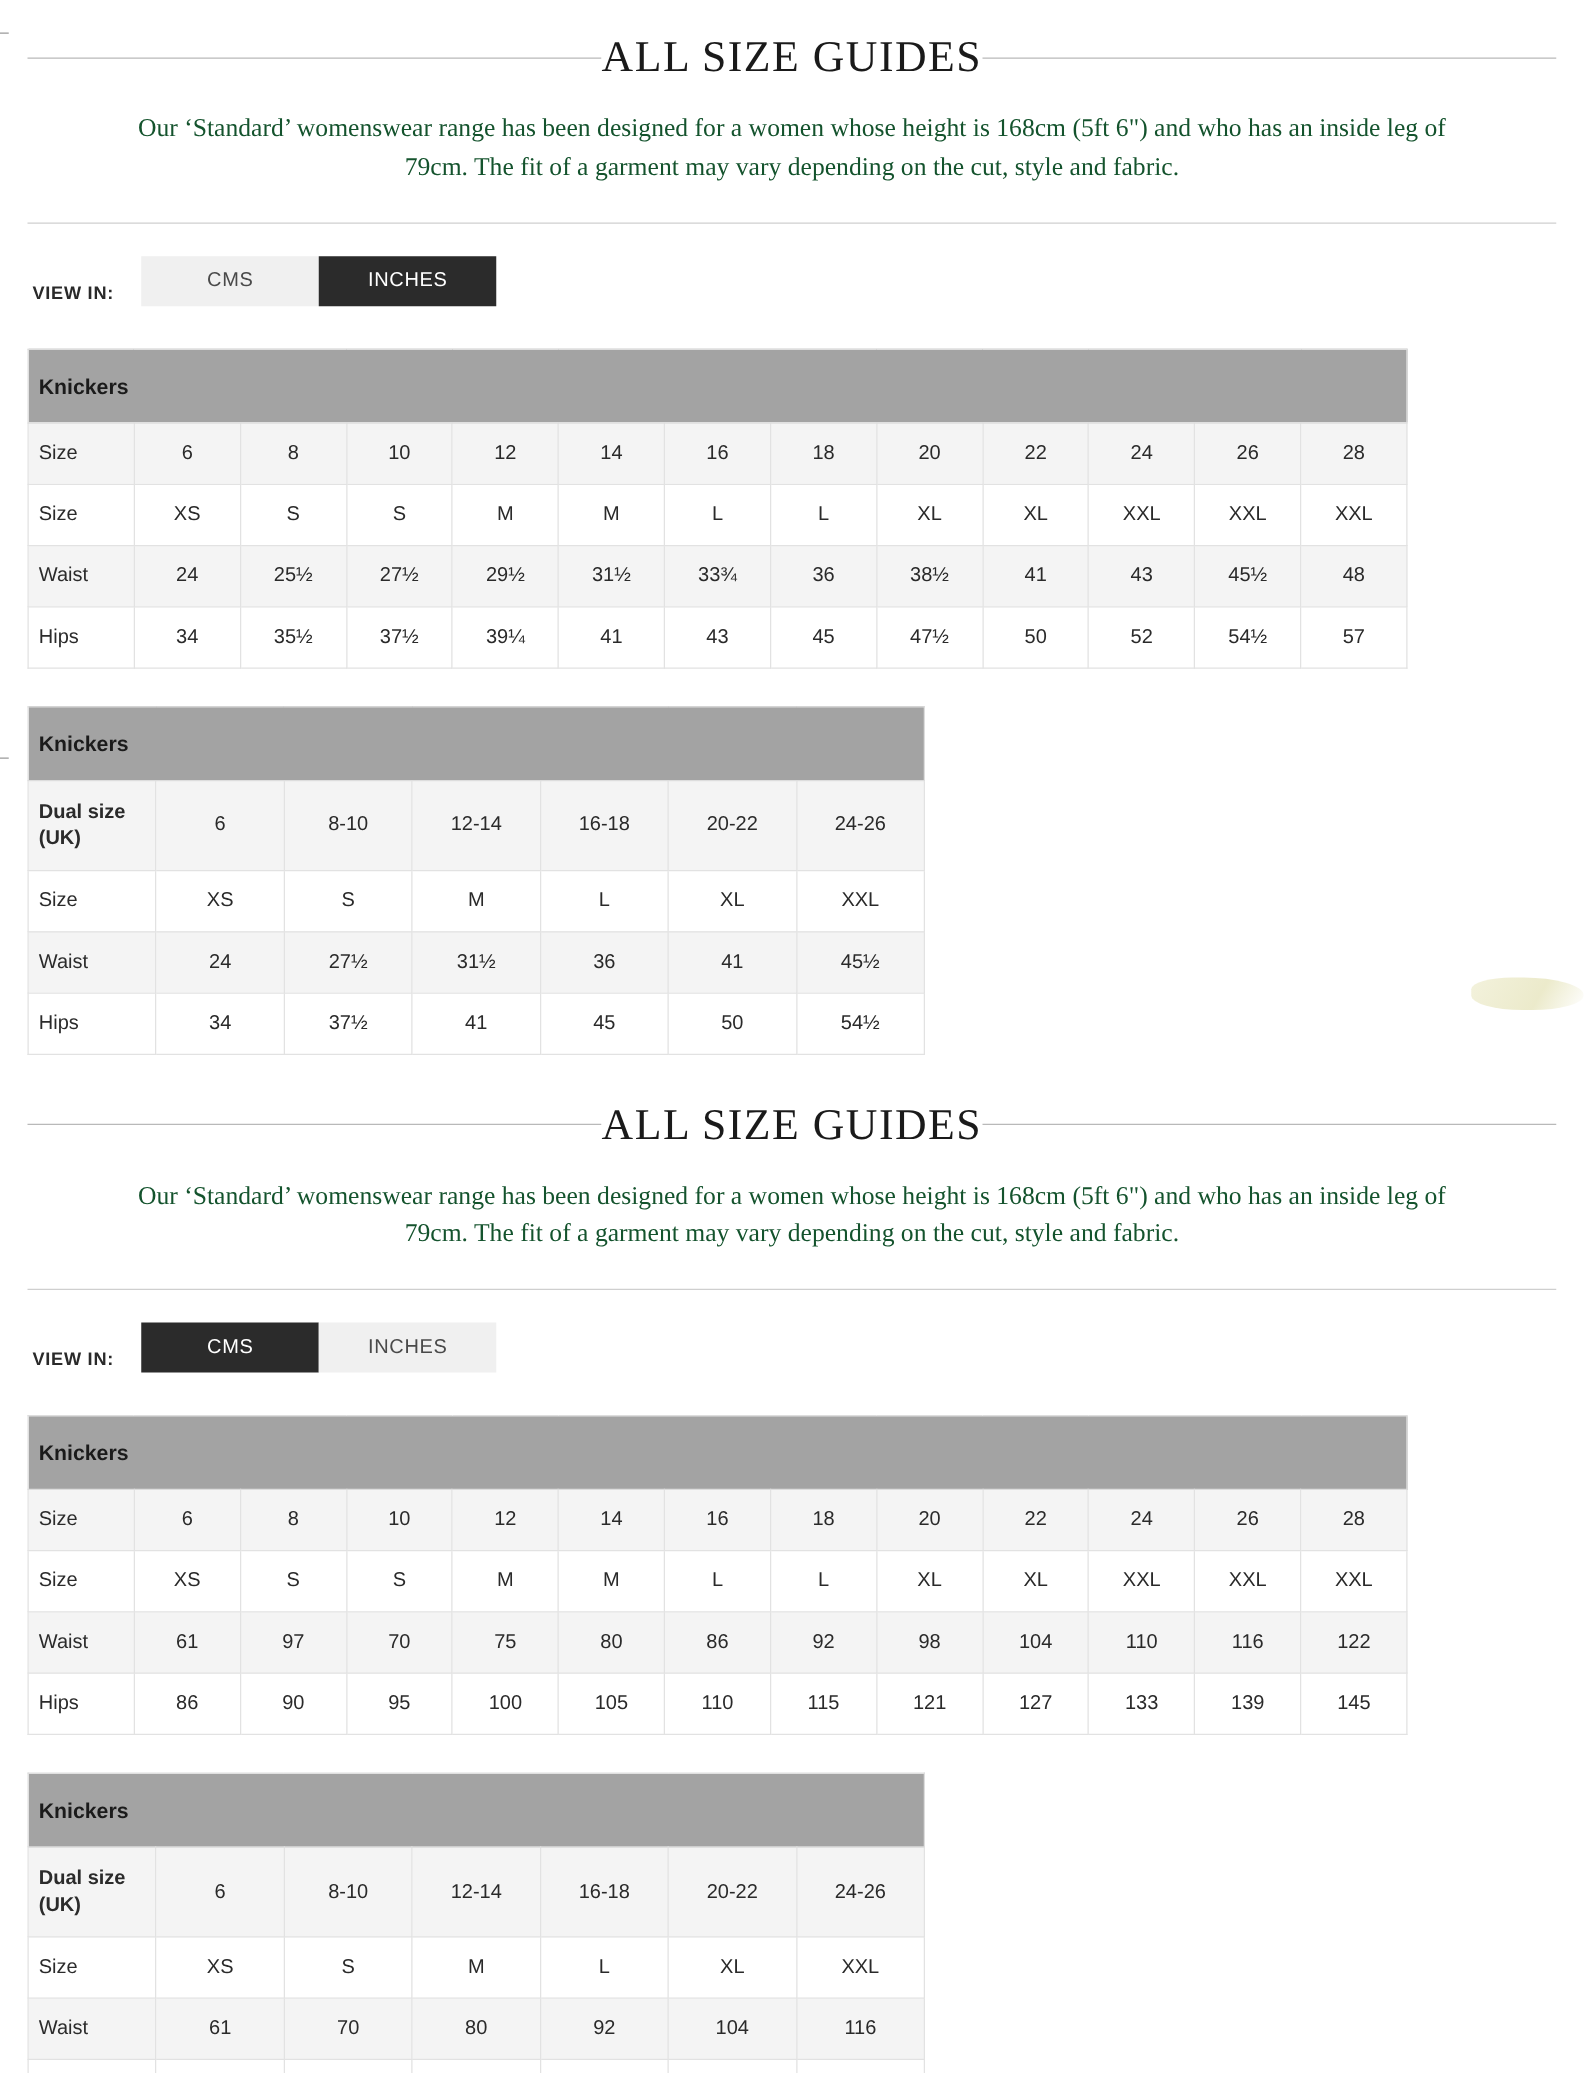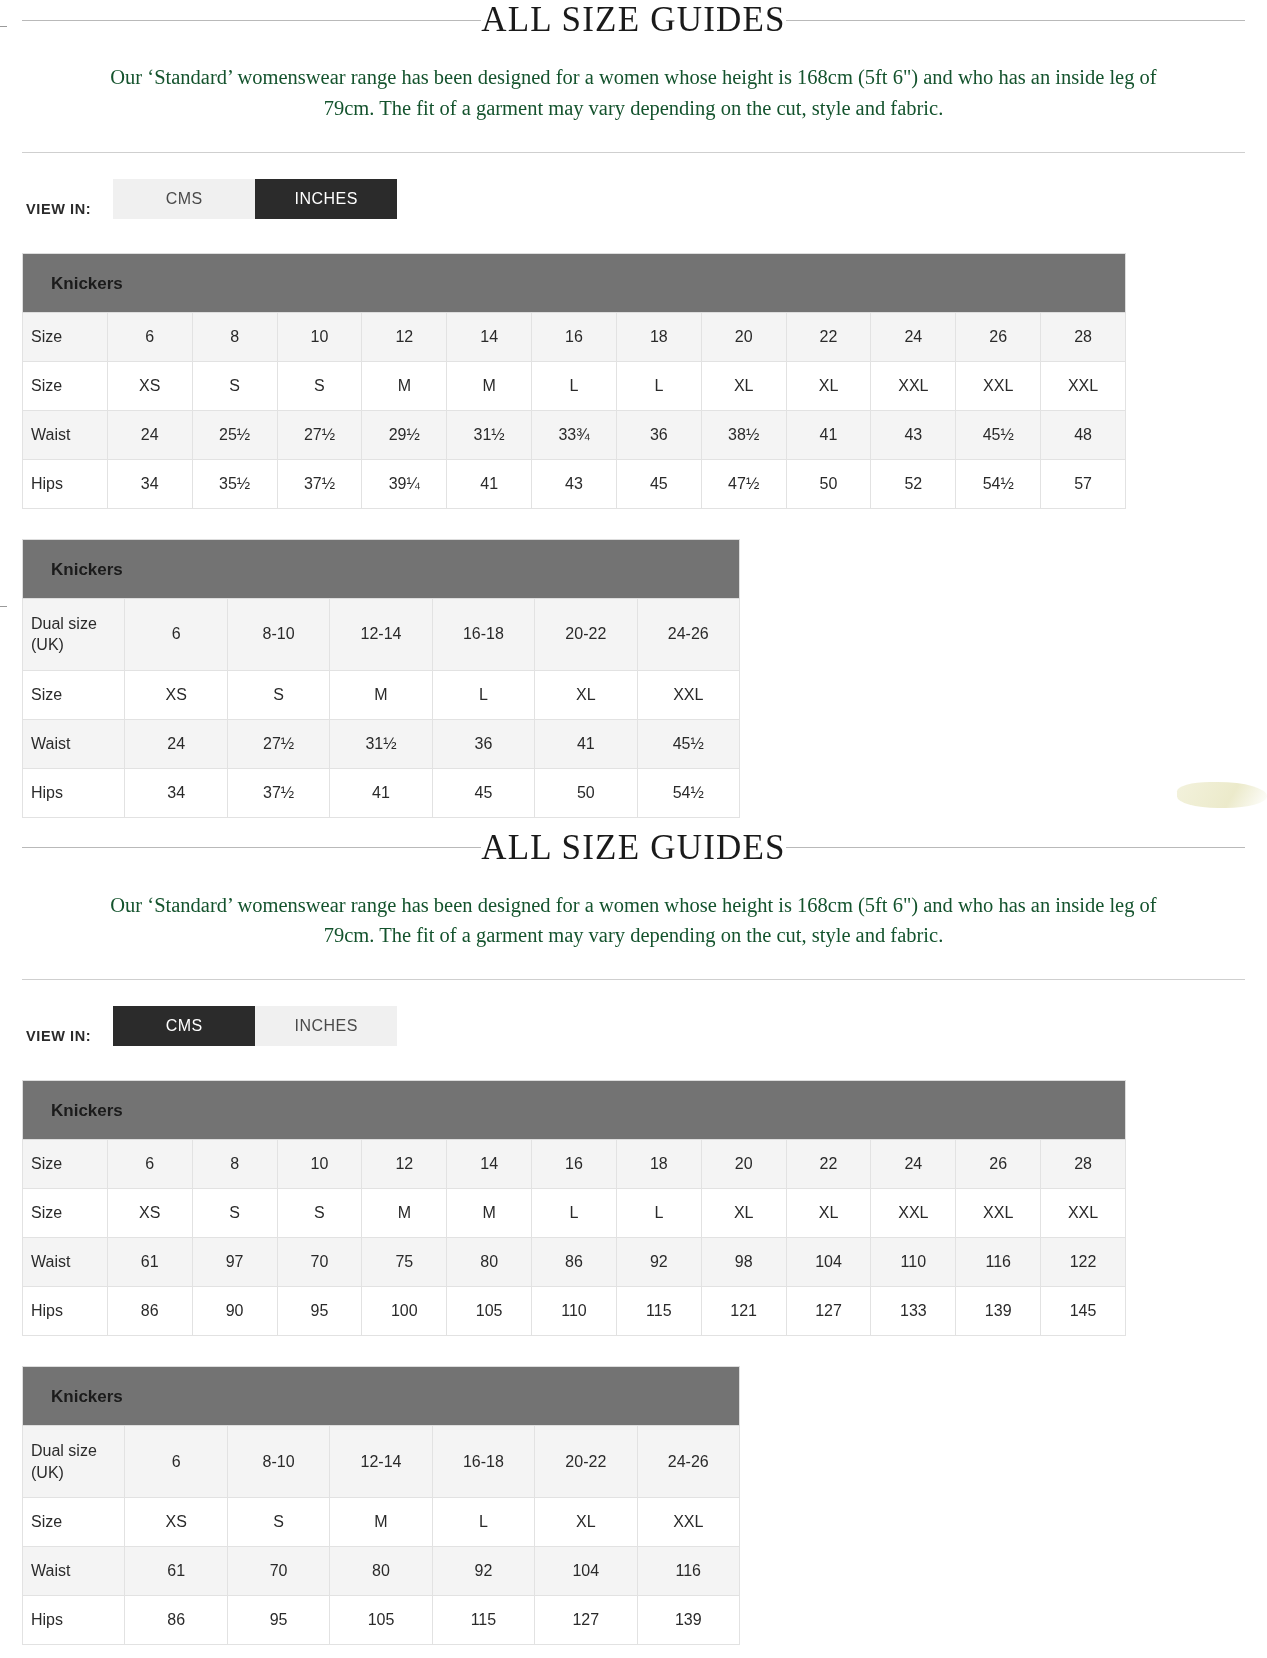--- a/index.html
+++ b/index.html
@@ -20,20 +20,21 @@
   }
   .section {
     padding: 0 0 10px 0;
   }
 
   
   .guide-title {
     display: flex;
     align-items: center;
     padding: 0 22px;
+    margin-top: 26px;
   }
   .guide-title .rule {
     flex: 1 1 auto;
     height: 1px;
     background: #b9b9b9;
   }
   .guide-title .txt {
     font-family: "Liberation Serif", serif;
     font-size: 35px;
     letter-spacing: 1.2px;
@@ -105,45 +106,45 @@
     table-layout: fixed;
     font-size: 16px;
     color: #2a2a2a;
   }
   table.size.full { width: 1104px; }
   table.size.dual { width: 718px; }
 
   table.size .cap-row td {
     border: 1px solid #ddd;
     border-bottom: 1px solid #ddd;
-    padding: 20px 20px 18px 28px;
+    padding: 20px 20px 18px 8px;
     font-weight: bold;
     font-size: 17px;
     color: #1b1b1b;
-    background: #737373;
+    background: #a3a3a3;
     text-align: left;
   }
   table.size td {
     border: 1px solid #e2e2e2;
     padding: 14px 8px;
     text-align: center;
     height: 20px;
   }
   table.size td.rowhead {
     text-align: left;
     font-size: 16px;
     color: #2b2b2b;
   }
   table.size tr.alt td {
     background: #f4f4f4;
   }
   table.size tr.plain td {
     background: #ffffff;
   }
-  .two-line { line-height: 1.35; }
+  .two-line { line-height: 1.35; font-weight: bold; }
 
   .watermark {
     position: absolute;
     pointer-events: none;
   }
   .wm1 {
     right: 0px;
     top: 782px;
     width: 90px;
     height: 26px;

